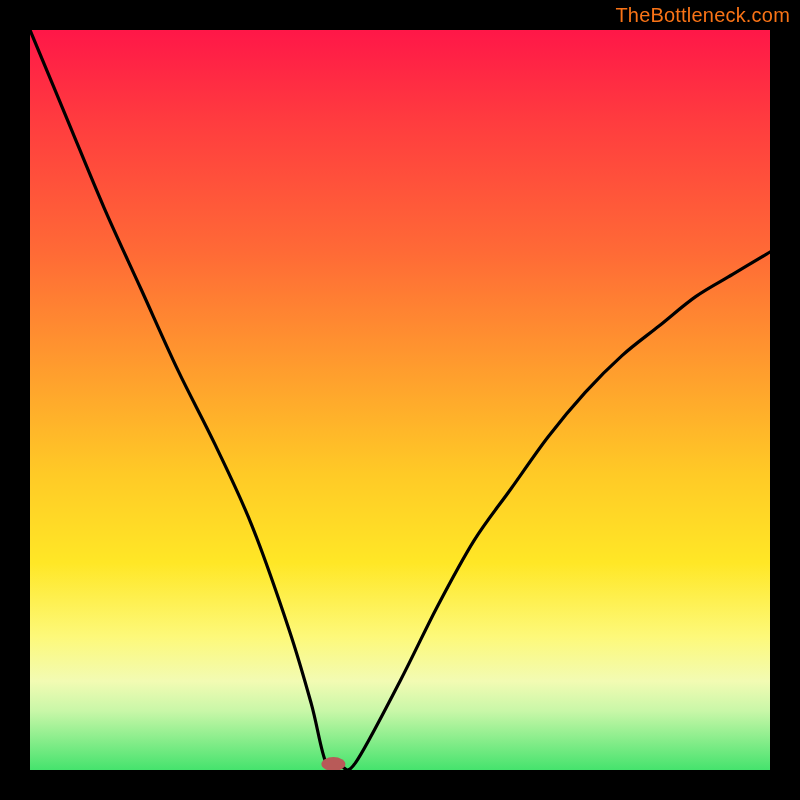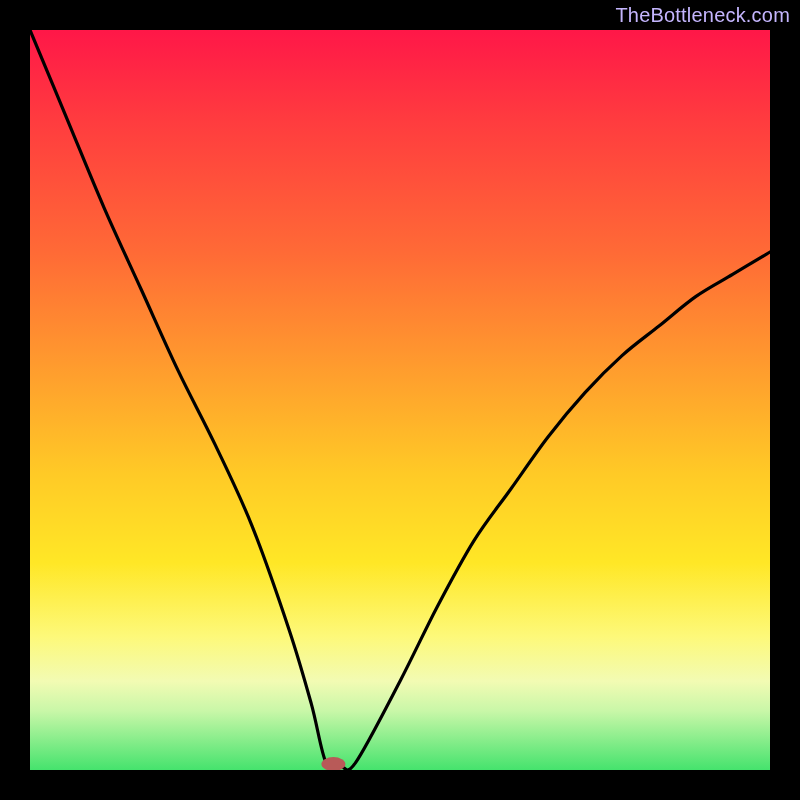--- a/index.html
+++ b/index.html
@@ -41,21 +41,21 @@
     position: absolute;
     left: 0;
     top: 0;
     width: 740px;
     height: 740px;
   }
   .watermark {
     position: absolute;
     top: 4px;
     right: 10px;
-    color: #c4b5fd;
+    color: #f97316;
     font-size: 20px;
     letter-spacing: 0.2px;
     font-weight: 400;
     user-select: none;
   }
 </style>
 </head>
 <body>
 
 <div class="frame">

